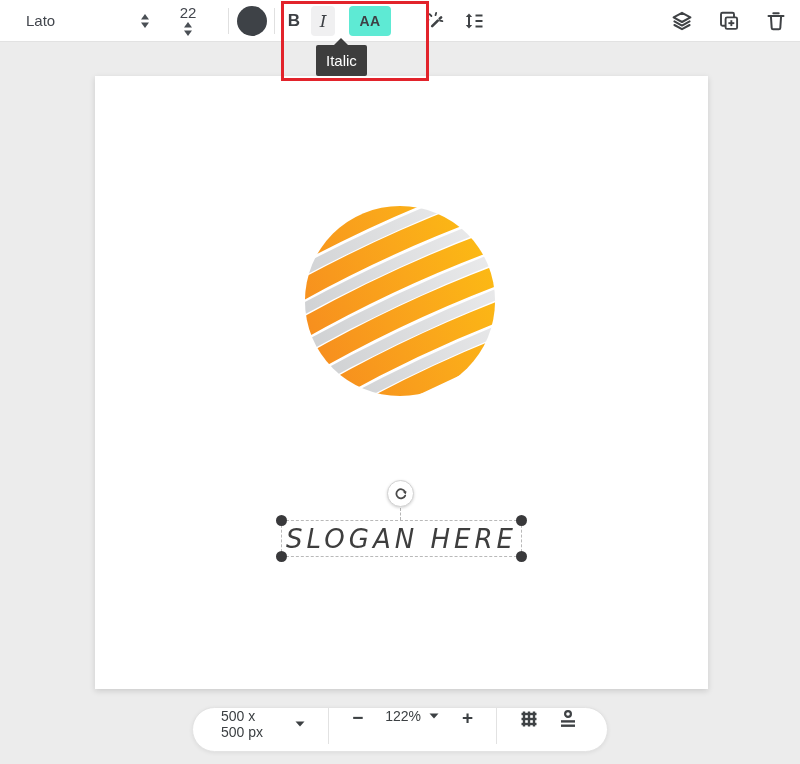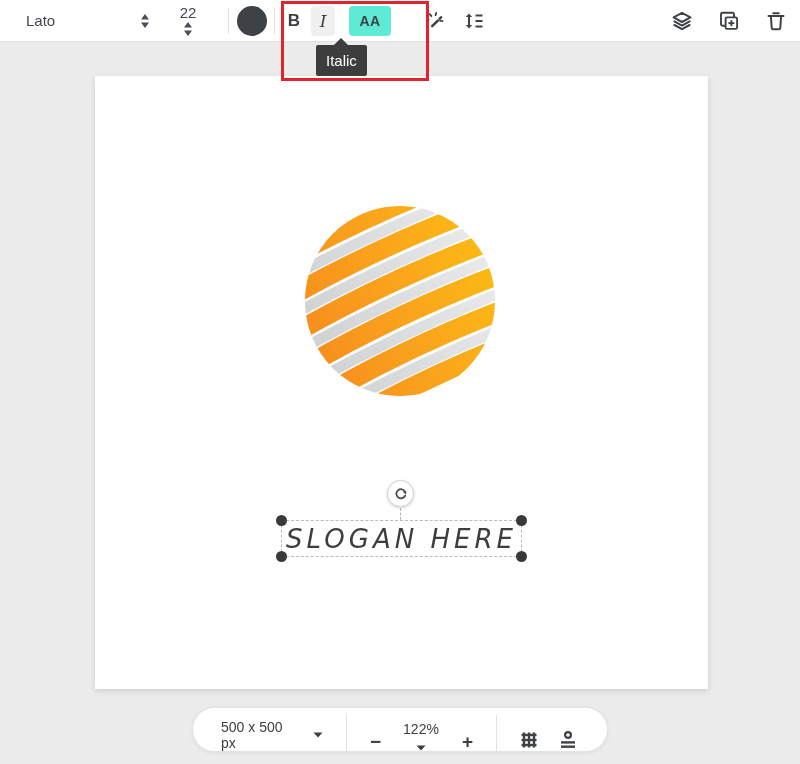--- a/index.html
+++ b/index.html
@@ -60,25 +60,25 @@
   .slogan { font-family:"DejaVu Sans", sans-serif; font-style:italic; font-size:26px;
             letter-spacing:4px; color:#3e3e3e; white-space:nowrap; }
   .handle { position:absolute; width:11px; height:11px; border-radius:50%; background:#39393b;
             cursor:nwse-resize; }
   .h-tl { left:-6px; top:-6px; } .h-tr { right:-6px; top:-6px; }
   .h-bl { left:-6px; bottom:-6px; } .h-br { right:-6px; bottom:-6px; }
 
   
   .bottom-pill { position:absolute; left:192px; top:707px; width:416px; height:45px;
                  background:#fff; border:1px solid #e3e3e3; border-radius:23px;
-                 box-shadow:0 1px 4px rgba(0,0,0,.07); display:flex; align-items:flex-end;
+                 box-shadow:0 1px 4px rgba(0,0,0,.07); display:flex; align-items:flex-start;
                  padding:0 28px; z-index:2; }
   .pill-text { font-size:14px; color:#3c4043; }
   .size-btn { display:flex; align-items:center; gap:13px; cursor:pointer; }
-  .zoom-btn { display:flex; align-items:center; gap:8px; margin-left:22px; cursor:pointer;flex-direction:column; }
+  .zoom-btn { display:flex; align-items:center; gap:8px; margin-left:22px; cursor:pointer; }
   .pill-sep { width:1px; height:36px; background:#e2e2e2; margin-left:23px; }
   .zoom-out, .zoom-in { font-size:19px; font-weight:bold; color:#3c4043; margin-left:23px;
                         cursor:pointer; line-height:1; }
   .pill-icon { margin-left:21px; cursor:pointer; display:flex; align-items:center; }
   svg { display:block; }
 </style>
 </head>
 <body>
 
 <div class="app">

